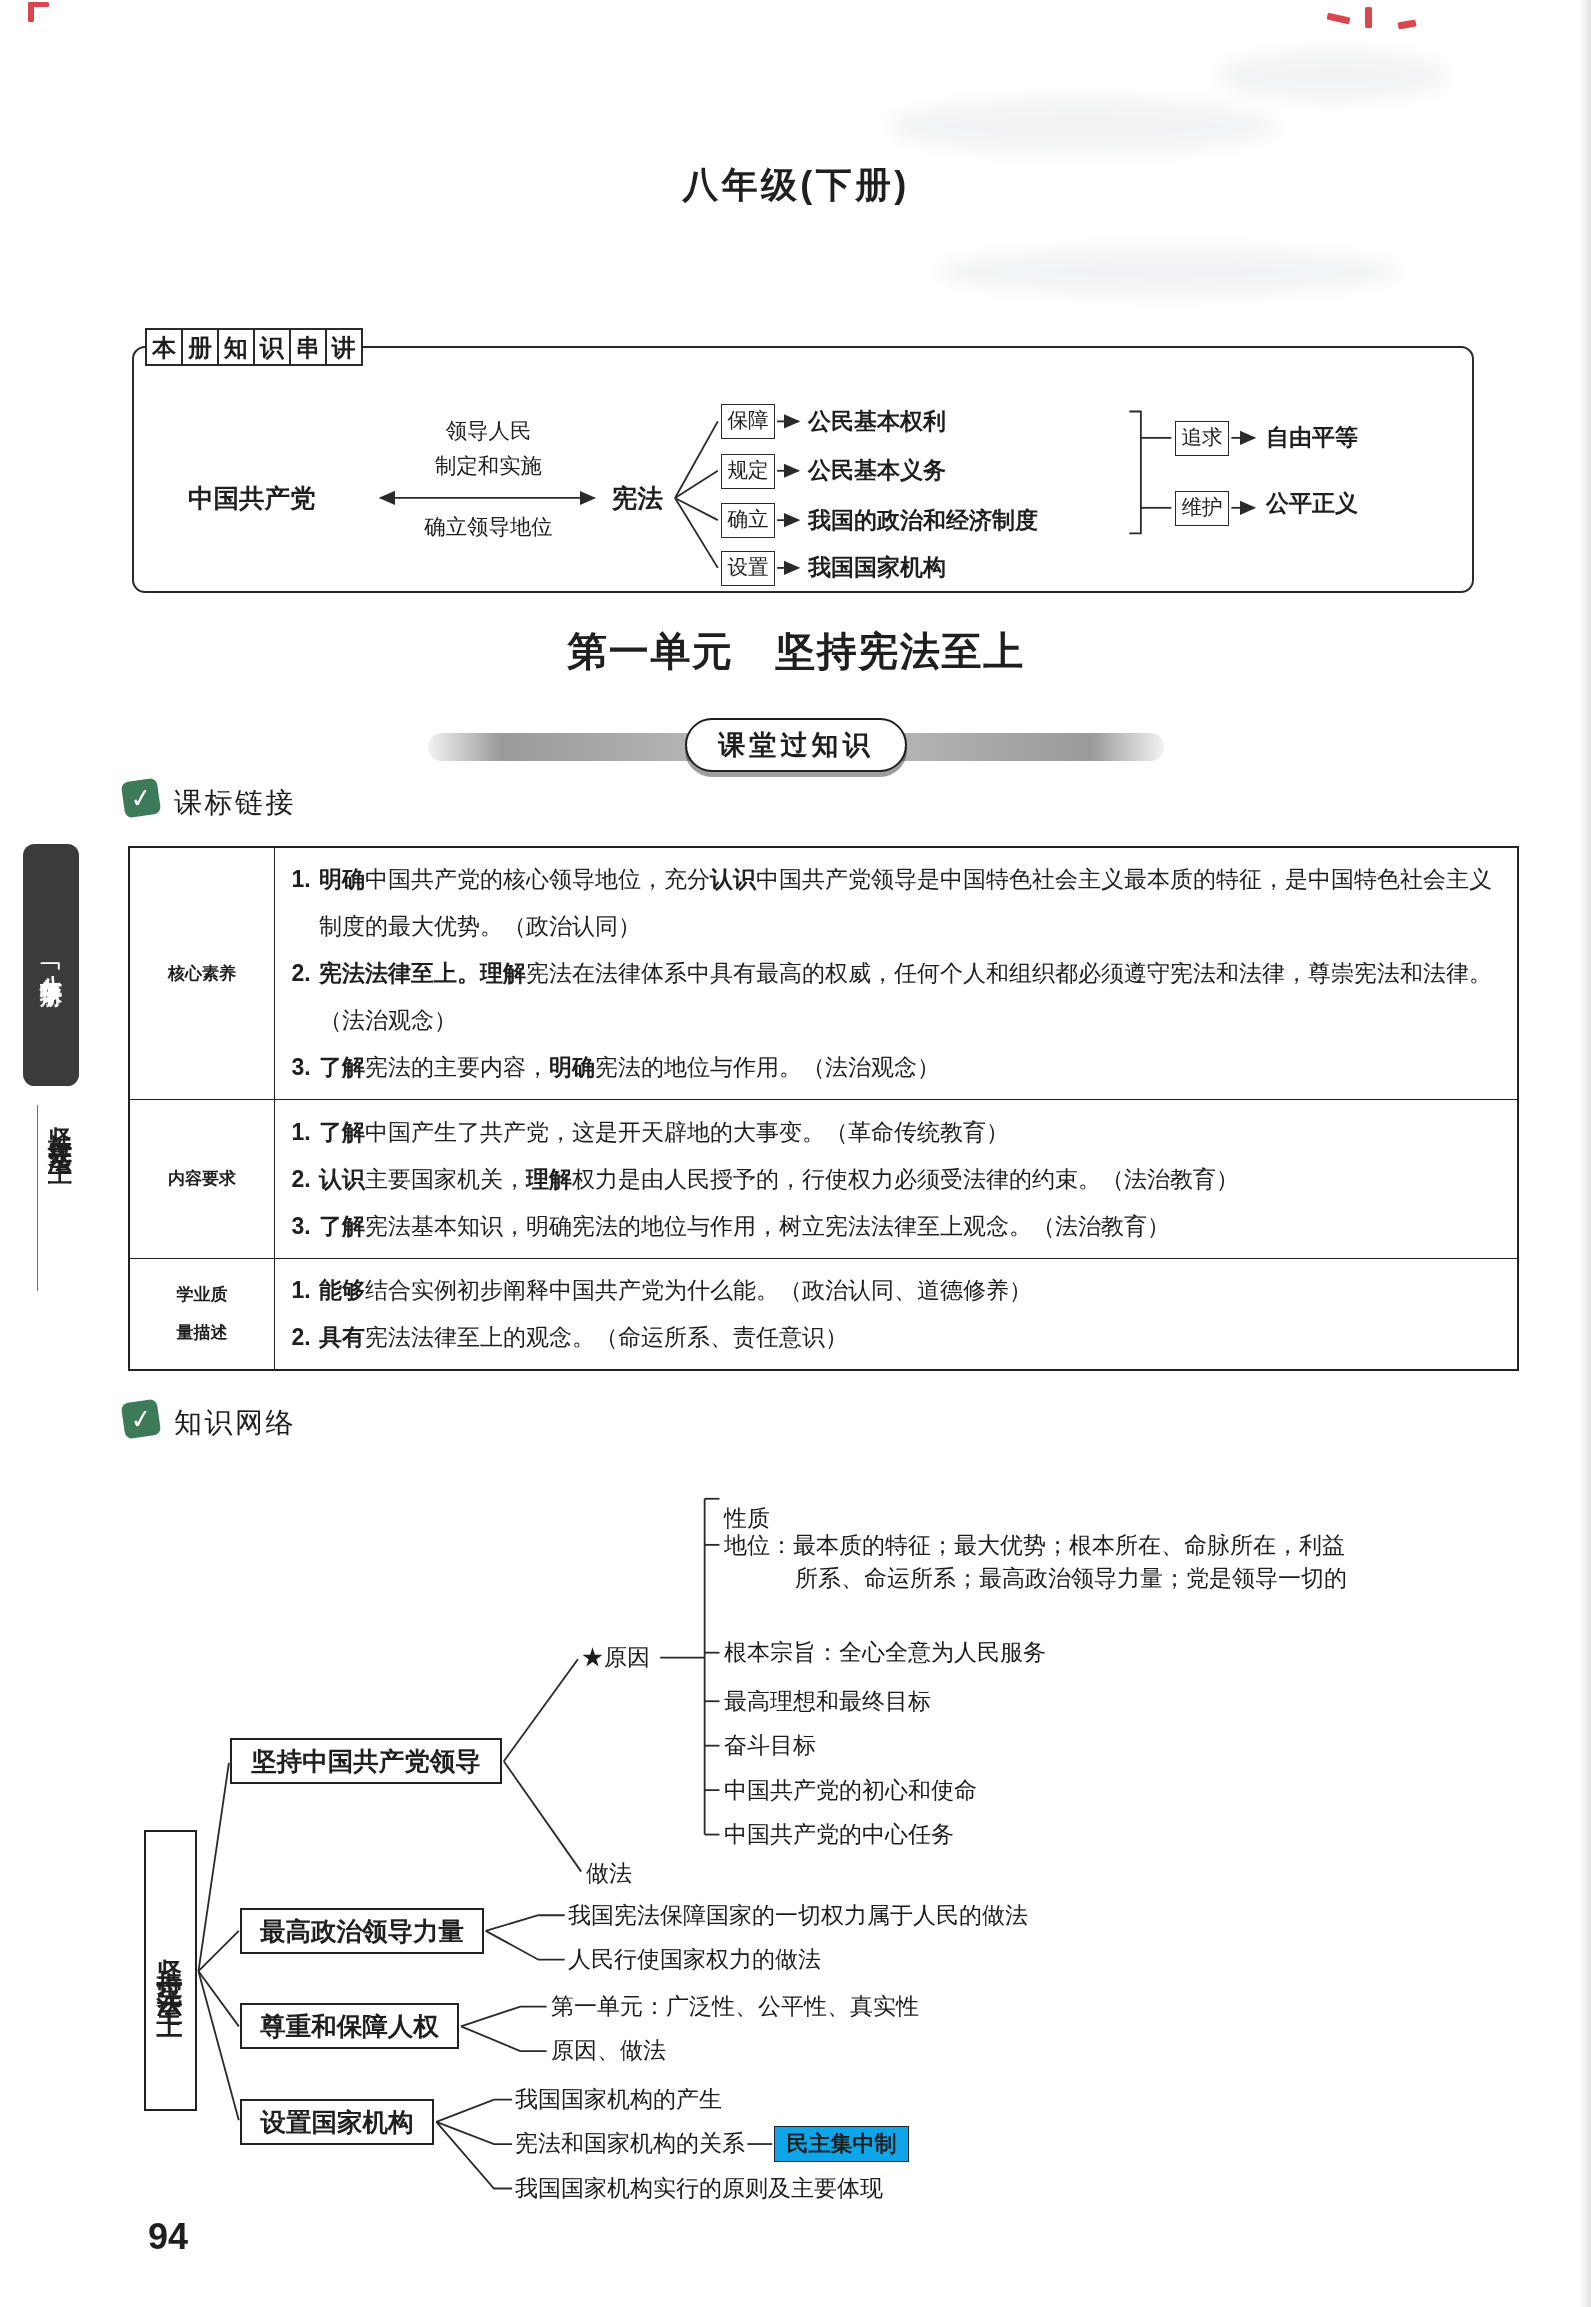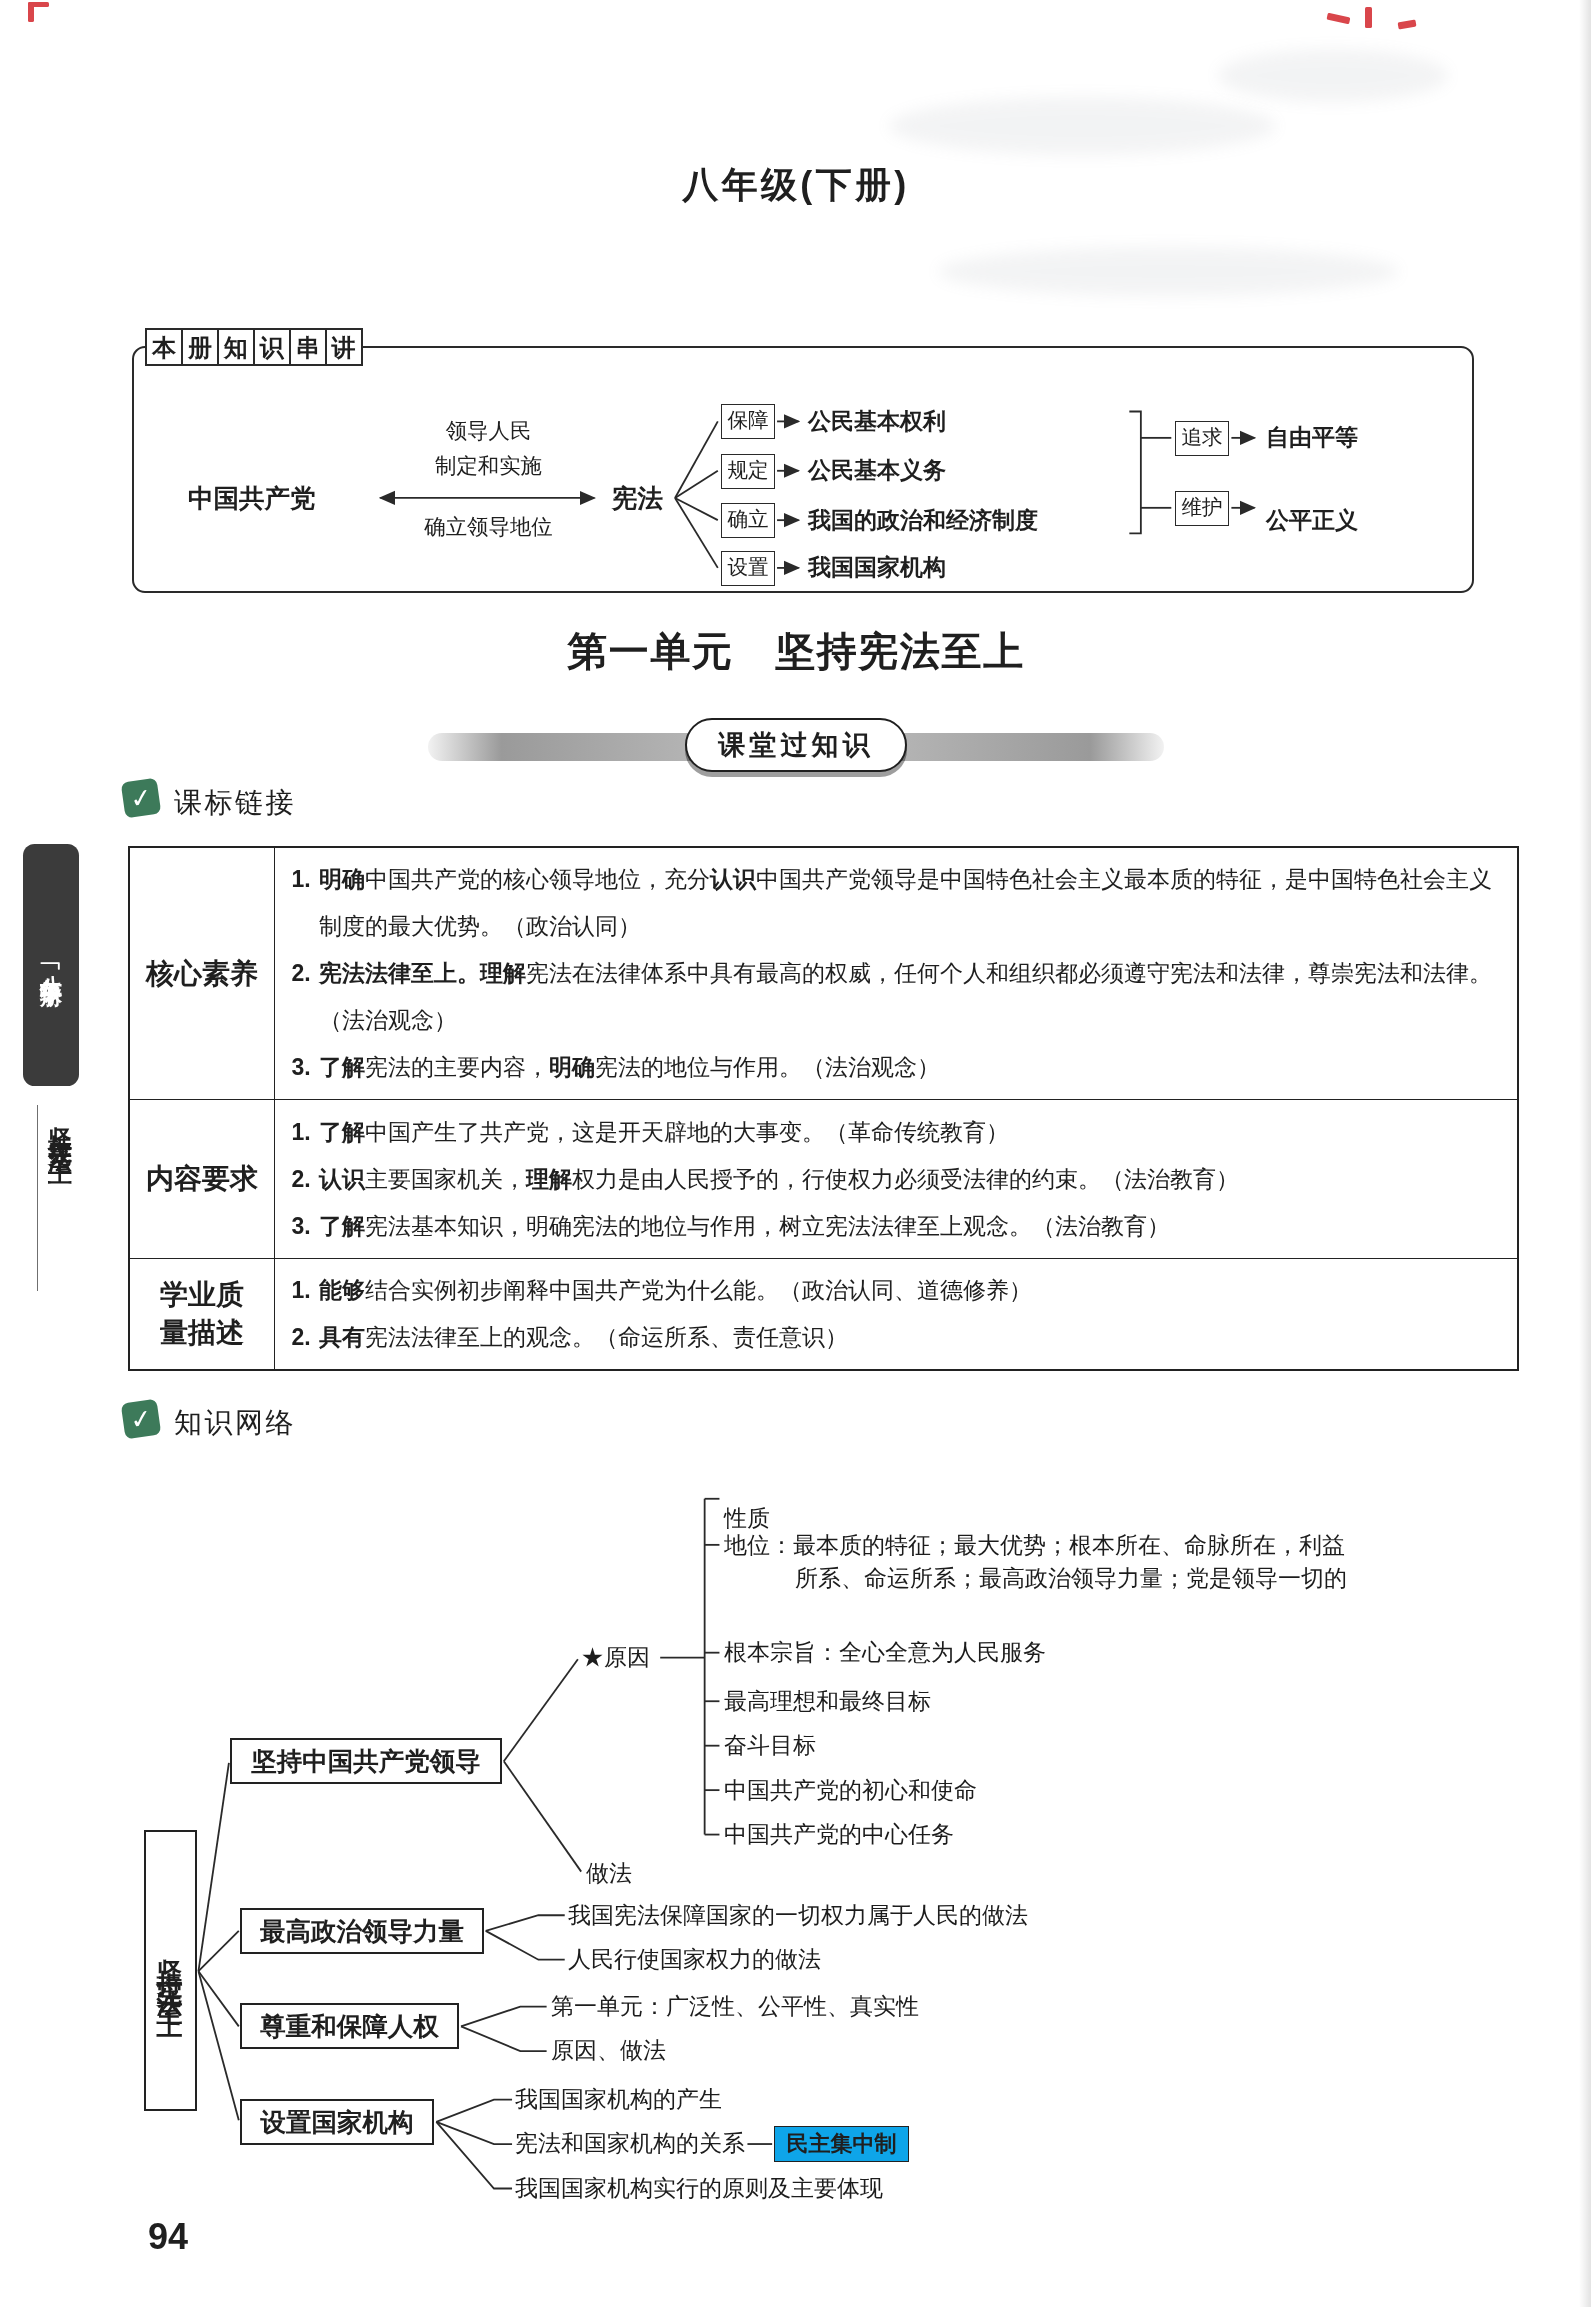--- a/index.html
+++ b/index.html
@@ -60,21 +60,21 @@
   .check-icon { position:absolute; width:36px; height:36px; background:#3d7a5a; border-radius:7.4px;
     transform:rotate(-8deg); color:#fff; font-size:26px; font-weight:700;
     display:flex; align-items:center; justify-content:center; }
   .sec-title { position:absolute; font-size:28px; font-weight:400; letter-spacing:2.5px; }
 
   
   .ctable { position:absolute; left:128px; top:846px; width:1391px;
     display:grid; grid-template-columns:145px 1fr; border:2.1px solid #222; background:#fff; }
   .th { border-right:1.6px solid #222; border-bottom:1.6px solid #222;
     display:flex; align-items:center; justify-content:center; text-align:center;
-    font-size:28px; font-weight:700; line-height:38px; white-space:pre-line; }
+    font-size:17px; font-weight:700; line-height:38px; white-space:pre-line; }
   .td { border-bottom:1.6px solid #222; padding:8.2px 13px 8.2px 16.5px; }
   .ctable > :nth-last-child(-n+2) { border-bottom:none; }
   .item { display:flex; align-items:flex-start; }
   .item .num { font-weight:700; margin-right:8.2px; line-height:47px; font-size:23px; flex:none; }
   .item .txt { flex:1; font-family:"Liberation Serif","DejaVu Serif",serif;
     font-size:23px; line-height:47px; }
   .item .txt .b { font-family:"Liberation Sans","DejaVu Sans",sans-serif; font-weight:700; }
 
   
   .mbox { position:absolute; border:2.1px solid #222; background:#fff;
@@ -187,21 +187,21 @@
   <div class="vbox" style="left:721px;top:551px">设置</div>
 
   <div class="obj" style="left:808px;top:405px">公民基本权利</div>
   <div class="obj" style="left:808px;top:454px">公民基本义务</div>
   <div class="obj" style="left:808px;top:504px">我国的政治和经济制度</div>
   <div class="obj" style="left:808px;top:551px">我国国家机构</div>
 
   <div class="vbox" style="left:1175px;top:421px">追求</div>
   <div class="vbox" style="left:1175px;top:491px">维护</div>
   <div class="obj" style="left:1266px;top:421px">自由平等</div>
-  <div class="obj" style="left:1266px;top:504px">公平正义</div>
+  <div class="obj" style="left:1266px;top:487px">公平正义</div>
 
   <div class="unit-title">第一单元　坚持宪法至上</div>
   <div class="badge-bar"></div>
   <div class="badge-pill">课堂过知识</div>
 
   <div class="check-icon" style="left:123px;top:780px">✓</div>
   <div class="sec-title" style="left:174px;top:784px">课标链接</div>
 
   <div class="ctable">
     <div class="th">核心素养</div>

